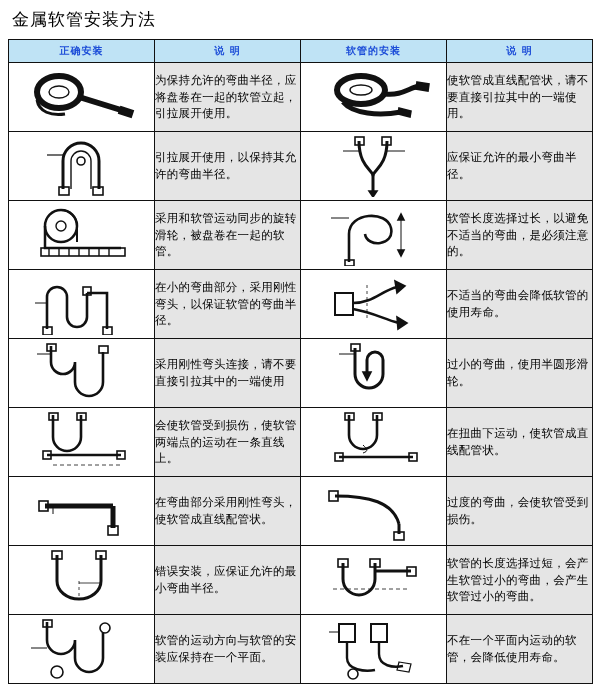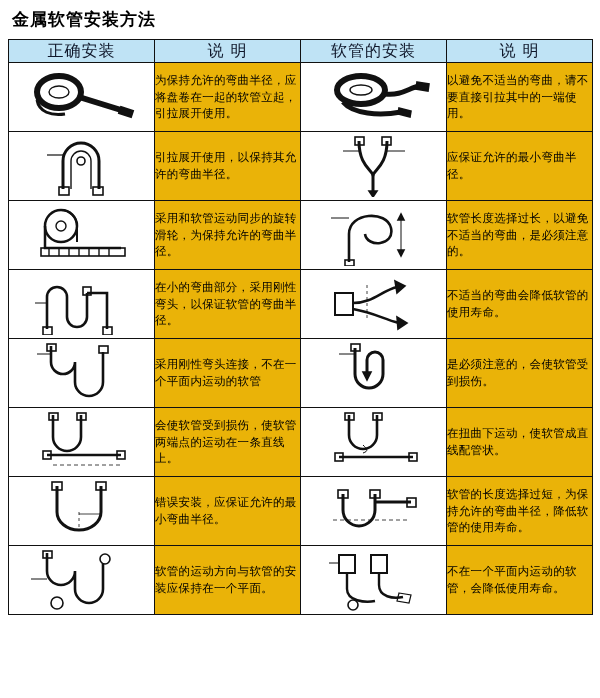--- a/index.html
+++ b/index.html
@@ -11,52 +11,52 @@
     overflow:hidden;
   }
   .page{
     width:600px;height:698px;
     box-sizing:border-box;
     padding:6px 8px 0 8px;
     position:relative;
   }
   .title{
     font-size:17px;
-    font-weight:bold;
+    font-weight:normal;
     letter-spacing:1px;
     margin:2px 0 8px 4px;
     color:#000;
   }
   table.hose{
     border-collapse:collapse;
     width:584px;
     table-layout:fixed;
     border:1px solid #111;
   }
   table.hose td,table.hose th{
     border:1px solid #111;
     vertical-align:middle;
     padding:0;
   }
   thead th{
     background:#bfe3f5;
-    font-size:16px;
-    font-weight:normal;
+    font-size:10px;
+    font-weight:bold;
     height:22px;
     letter-spacing:1px;
-    color:#0f172a;
+    color:#1d4ed8;
   }
   td.img{
     background:#ffffff;
     height:68px;
     text-align:center;
     padding:2px 0;
   }
   td.desc{
-    background:#eab308;
+    background:#e5e5e5;
     font-size:11.5px;
     line-height:1.45;
     padding:4px 6px;
     color:#000;
     letter-spacing:0.3px;
   }
   .col-img{width:146px;}
   .col-desc{width:146px;}
   svg{display:block;margin:0 auto;}
   .ink{stroke:#111;fill:none;}
@@ -103,21 +103,21 @@
             <g class="ink" stroke-width="1.4">
               <ellipse cx="52" cy="24" rx="24" ry="14" stroke-width="6"></ellipse>
               <ellipse cx="52" cy="24" rx="11" ry="5"></ellipse>
               <path d="M76 28 C92 30 100 22 110 20" stroke-width="5"></path>
               <path d="M108 16 l12 2 -1 7 -12 -2 z" stroke-width="1.6" fill="#111"></path>
               <path d="M34 36 C44 48 70 50 92 46" stroke-width="5"></path>
               <path d="M90 42 l12 3 -1 6 -12 -3 z" stroke-width="1.6" fill="#111"></path>
             </g>
           </svg>
         </td>
-        <td class="desc">以避免不适当的弯曲，请不要直接引拉其中的一端使用。</td>
+        <td class="desc">使软管成直线配管状，请不要直接引拉其中的一端使用。</td>
       </tr>
 
       <tr>
         <td class="img">
           <svg width="130" height="62" viewBox="0 0 130 62">
             <g class="ink" stroke-width="1.6">
               <path d="M46 54 L46 26 A18 18 0 0 1 82 26 L82 54" stroke-width="3"></path>
               <path d="M54 54 L54 26 A10 10 0 0 1 74 26 L74 54" stroke-width="1.4"></path>
               <circle cx="64" cy="26" r="4"></circle>
               <rect x="42" y="52" width="10" height="8"></rect>
@@ -150,21 +150,21 @@
               <circle cx="44" cy="22" r="16" stroke-width="2.5"></circle>
               <circle cx="44" cy="22" r="5"></circle>
               <path d="M28 22 L28 44 L104 44" stroke-width="2.5"></path>
               <path d="M60 22 L60 38" stroke-width="2"></path>
               <rect x="24" y="44" width="84" height="8" stroke-width="1.6"></rect>
               <path d="M32 44 L32 52 M42 44 L42 52 M52 44 L52 52 M62 44 L62 52 M72 44 L72 52 M82 44 L82 52 M92 44 L92 52"></path>
               <path d="M44 6 A16 16 0 0 1 60 22" stroke-width="2"></path>
             </g>
           </svg>
         </td>
-        <td class="desc">采用和软管运动同步的旋转滑轮，为保持允许的弯曲半径。</td>
+        <td class="desc">采用和软管运动同步的旋转滑轮，被盘卷在一起的软管。</td>
         <td class="img">
           <svg width="130" height="62" viewBox="0 0 130 62">
             <g class="ink" stroke-width="1.6">
               <path d="M40 58 L40 30 C40 8 78 6 82 24 C86 42 58 44 56 30" stroke-width="2.6"></path>
               <rect x="36" y="56" width="9" height="6"></rect>
               <path d="M92 10 L92 52" stroke-width="1"></path>
               <path d="M92 10 l-3 6 6 0 z" fill="#111"></path>
               <path d="M92 52 l-3 -6 6 0 z" fill="#111"></path>
               <path d="M22 14 L40 14" stroke-width="1"></path>
             </g>
@@ -207,32 +207,32 @@
           <svg width="130" height="62" viewBox="0 0 130 62">
             <g class="ink" stroke-width="1.6">
               <path d="M34 4 L34 20 A12 12 0 0 0 58 20 L58 40 A14 14 0 0 0 86 40 L86 10" stroke-width="2.6"></path>
               <rect x="30" y="2" width="9" height="7"></rect>
               <rect x="82" y="4" width="9" height="7"></rect>
               <path d="M58 44 A14 14 0 0 0 72 54" stroke-width="1"></path>
               <path d="M20 12 L34 12" stroke-width="1"></path>
             </g>
           </svg>
         </td>
-        <td class="desc">采用刚性弯头连接，不在一个平面内运动的软管</td>
+        <td class="desc">采用刚性弯头连接，请不要直接引拉其中的一端使用</td>
         <td class="img">
           <svg width="130" height="62" viewBox="0 0 130 62">
             <g class="ink" stroke-width="1.6">
               <path d="M46 6 L46 32 A14 14 0 0 0 74 32 L74 18 A8 8 0 0 0 58 18 L58 30" stroke-width="3"></path>
               <rect x="42" y="2" width="9" height="7"></rect>
               <path d="M58 30 l-4 0 4 8 4 -8 z" fill="#111"></path>
               <path d="M30 12 L46 12" stroke-width="1"></path>
             </g>
           </svg>
         </td>
-        <td class="desc">是必须注意的，会使软管受到损伤。</td>
+        <td class="desc">过小的弯曲，使用半圆形滑轮。</td>
       </tr>
 
       <tr>
         <td class="img">
           <svg width="130" height="62" viewBox="0 0 130 62">
             <g class="ink" stroke-width="1.6">
               <path d="M36 4 L36 26 A14 14 0 0 0 64 26 L64 4" stroke-width="2.6"></path>
               <rect x="32" y="2" width="9" height="7"></rect>
               <rect x="60" y="2" width="9" height="7"></rect>
               <path d="M30 44 L104 44" stroke-width="2.6"></path>
@@ -252,20 +252,45 @@
               <path d="M30 46 L104 46" stroke-width="2.6"></path>
               <rect x="26" y="42" width="8" height="8"></rect>
               <rect x="100" y="42" width="8" height="8"></rect>
               <path d="M54 34 C58 38 60 40 54 42" stroke-width="1"></path>
             </g>
           </svg>
         </td>
         <td class="desc">在扭曲下运动，使软管成直线配管状。</td>
       </tr>
 
+      <tr>
+        <td class="img">
+          <svg width="130" height="62" viewBox="0 0 130 62">
+            <g class="ink" stroke-width="1.6">
+              <path d="M28 26 L96 26" stroke-width="5"></path>
+              <path d="M96 26 L96 48" stroke-width="5"></path>
+              <rect x="22" y="21" width="9" height="10"></rect>
+              <rect x="91" y="46" width="10" height="9"></rect>
+              <path d="M36 26 L36 34" stroke-width="1"></path>
+            </g>
+          </svg>
+        </td>
+        <td class="desc">在弯曲部分采用刚性弯头，使软管成直线配管状。</td>
+        <td class="img">
+          <svg width="130" height="62" viewBox="0 0 130 62">
+            <g class="ink" stroke-width="1.6">
+              <path d="M26 16 C60 16 84 22 90 44" stroke-width="3"></path>
+              <path d="M90 44 L90 54" stroke-width="3"></path>
+              <rect x="20" y="11" width="9" height="10"></rect>
+              <rect x="85" y="52" width="10" height="8"></rect>
+            </g>
+          </svg>
+        </td>
+        <td class="desc">过度的弯曲，会使软管受到损伤。</td>
+      </tr>
 
       <tr>
         <td class="img">
           <svg width="130" height="62" viewBox="0 0 130 62">
             <g class="ink" stroke-width="1.6">
               <path d="M40 6 L40 32 A22 18 0 0 0 84 32 L84 6" stroke-width="3"></path>
               <rect x="35" y="2" width="10" height="8"></rect>
               <rect x="79" y="2" width="10" height="8"></rect>
               <path d="M62 32 L62 50" stroke-width="0.8" stroke-dasharray="3 3"></path>
               <path d="M62 34 L84 34" stroke-width="0.8"></path>
@@ -278,21 +303,21 @@
             <g class="ink" stroke-width="1.6">
               <path d="M34 14 L34 30 A16 16 0 0 0 66 30 L66 14" stroke-width="3"></path>
               <rect x="29" y="10" width="10" height="8"></rect>
               <rect x="61" y="10" width="10" height="8"></rect>
               <path d="M66 22 L102 22" stroke-width="3"></path>
               <rect x="98" y="18" width="9" height="9"></rect>
               <path d="M24 40 L100 40" stroke-width="0.8" stroke-dasharray="4 3"></path>
             </g>
           </svg>
         </td>
-        <td class="desc">软管的长度选择过短，为保持允许的弯曲半径，降低软管的使用寿命。</td>
+        <td class="desc">软管的长度选择过短，会产生软管过小的弯曲，会产生软管过小的弯曲。</td>
       </tr>
 
       <tr>
         <td class="img">
           <svg width="130" height="62" viewBox="0 0 130 62">
             <g class="ink" stroke-width="1.6">
               <path d="M30 4 L30 22 A14 14 0 0 0 58 22 L58 40 A14 14 0 0 0 86 40 L86 14" stroke-width="2.6"></path>
               <rect x="26" y="2" width="9" height="7"></rect>
               <circle cx="40" cy="54" r="6"></circle>
               <circle cx="88" cy="10" r="5"></circle>

